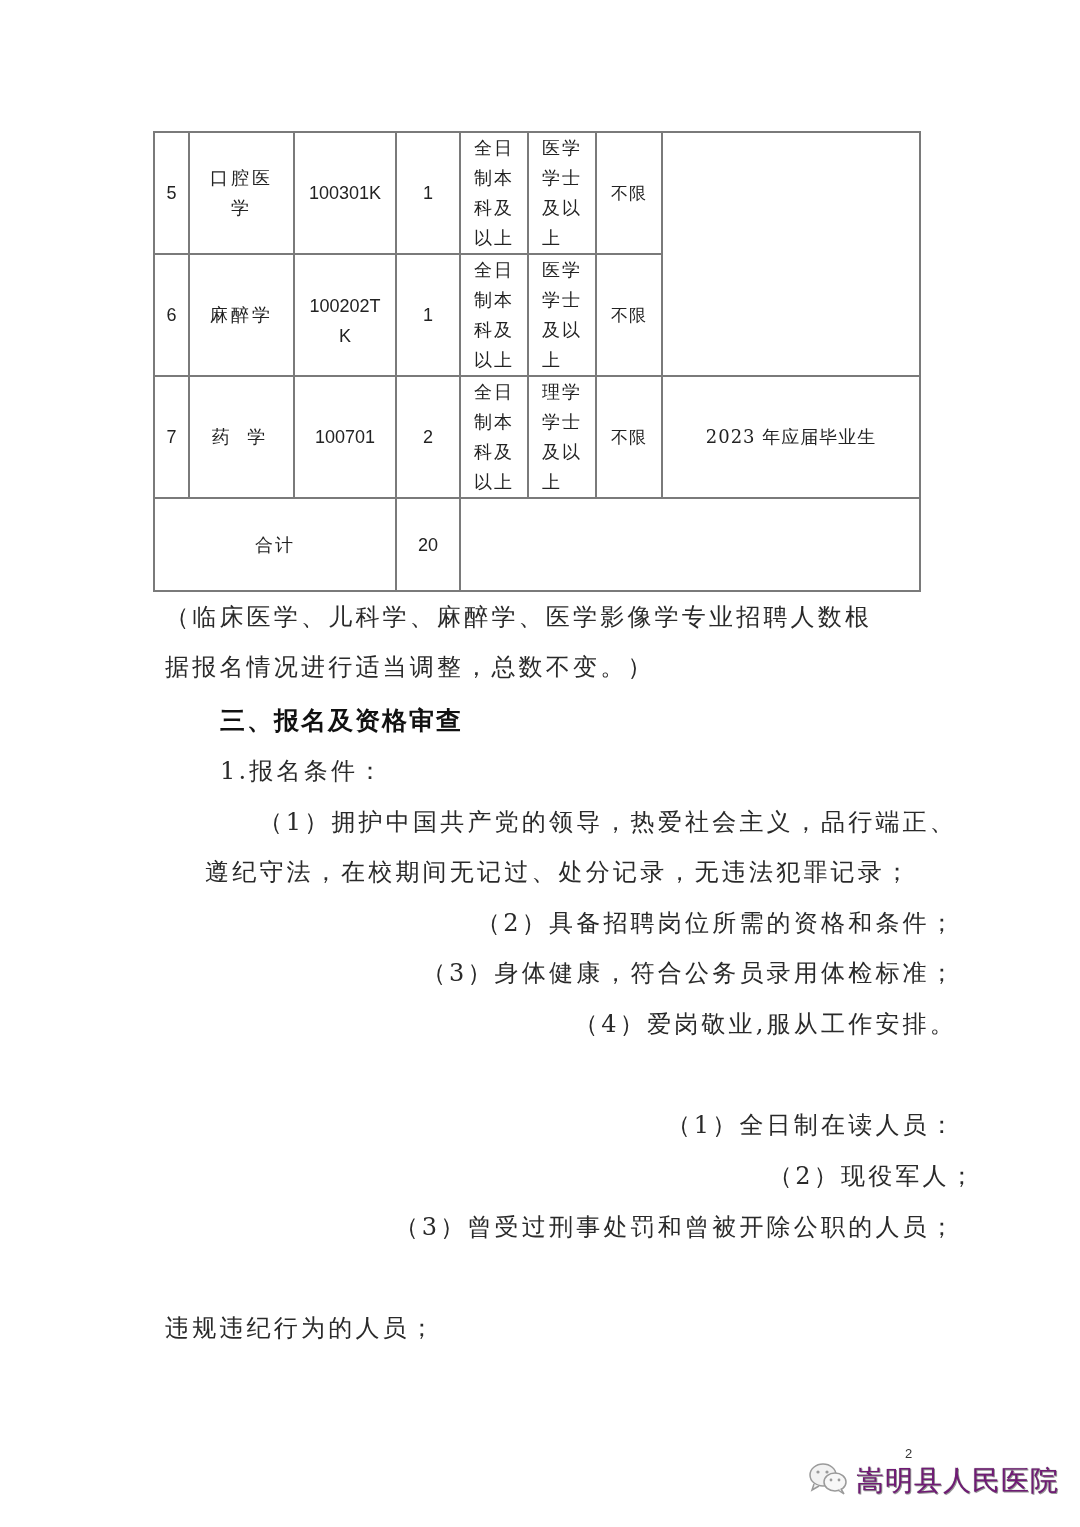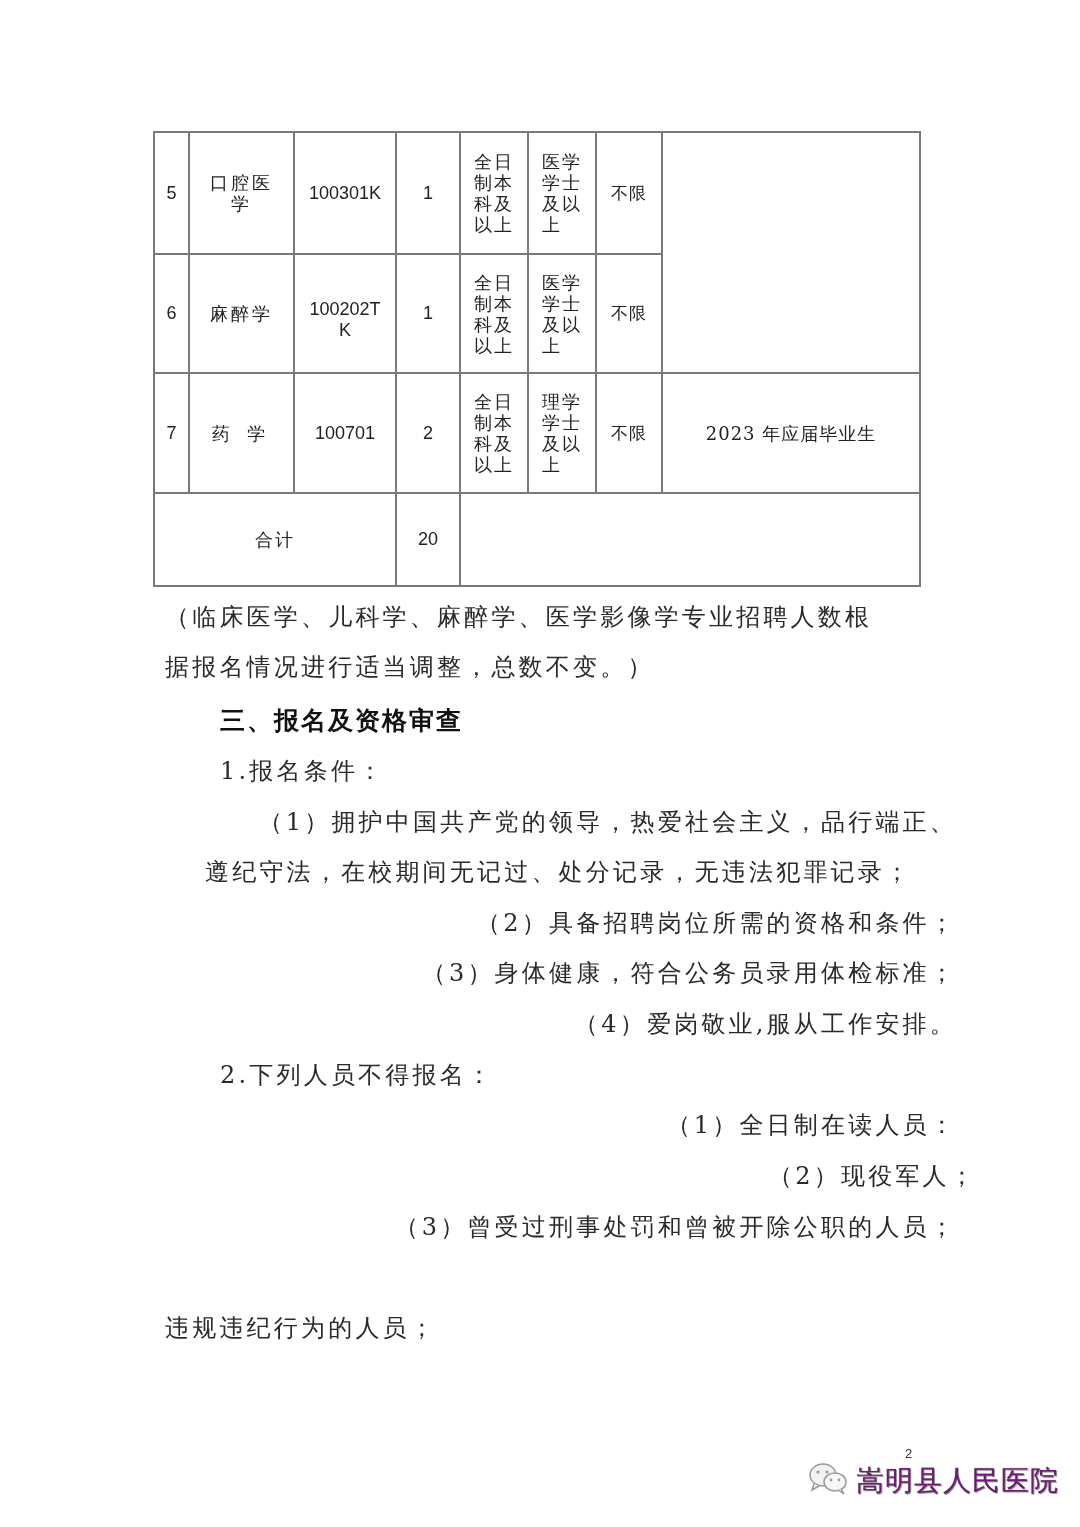--- a/index.html
+++ b/index.html
@@ -27,21 +27,21 @@
       border-collapse: collapse;
       table-layout: fixed;
       width: 766px;
     }
     table.recruit td {
       border: 2px solid #7a7a7a;
       text-align: center;
       vertical-align: middle;
       padding: 0;
       font-size: 18px;
-      line-height: 21px;
+      line-height: 30px;
       color: #222;
     }
     td.num, td.code, td.count {
       font-family: "Liberation Sans", "DejaVu Sans", sans-serif;
       font-size: 18px;
     }
     td.stack {
       font-size: 17px;
       line-height: 21px;
       letter-spacing: 2px;
@@ -172,21 +172,20 @@
 
   <div class="heading" style="top:704px;">三、报名及资格审查</div>
 
   <div class="para indent2" style="top:756px;">1.报名条件：</div>
   <div class="para indent1" style="top:807px;">（1）拥护中国共产党的领导，热爱社会主义，品行端正、</div>
   <div class="para" style="top:857px;margin-left:40px;">遵纪守法，在校期间无记过、处分记录，无违法犯罪记录；</div>
   <div class="para indent1" style="top:908px;">（2）具备招聘岗位所需的资格和条件；</div>
   <div class="para indent1" style="top:958px;">（3）身体健康，符合公务员录用体检标准；</div>
   <div class="para indent1" style="top:1009px;">（4）爱岗敬业,服从工作安排。</div>
 
-  <div class="para indent2" style="top:1060px;">2.下列人员不得报名：</div>
   <div class="para indent1" style="top:1110px;">（1）全日制在读人员：</div>
   <div class="para indent1" style="top:1161px;margin-left:20px;">（2）现役军人；</div>
   <div class="para indent1" style="top:1212px;">（3）曾受过刑事处罚和曾被开除公职的人员；</div>
   <div class="para" style="top:1313px;">违规违纪行为的人员；</div>
 
   <div class="page-number">2</div>
 
   <div class="watermark">
     <span>
       <svg width="42" height="34" viewBox="0 0 42 34">

